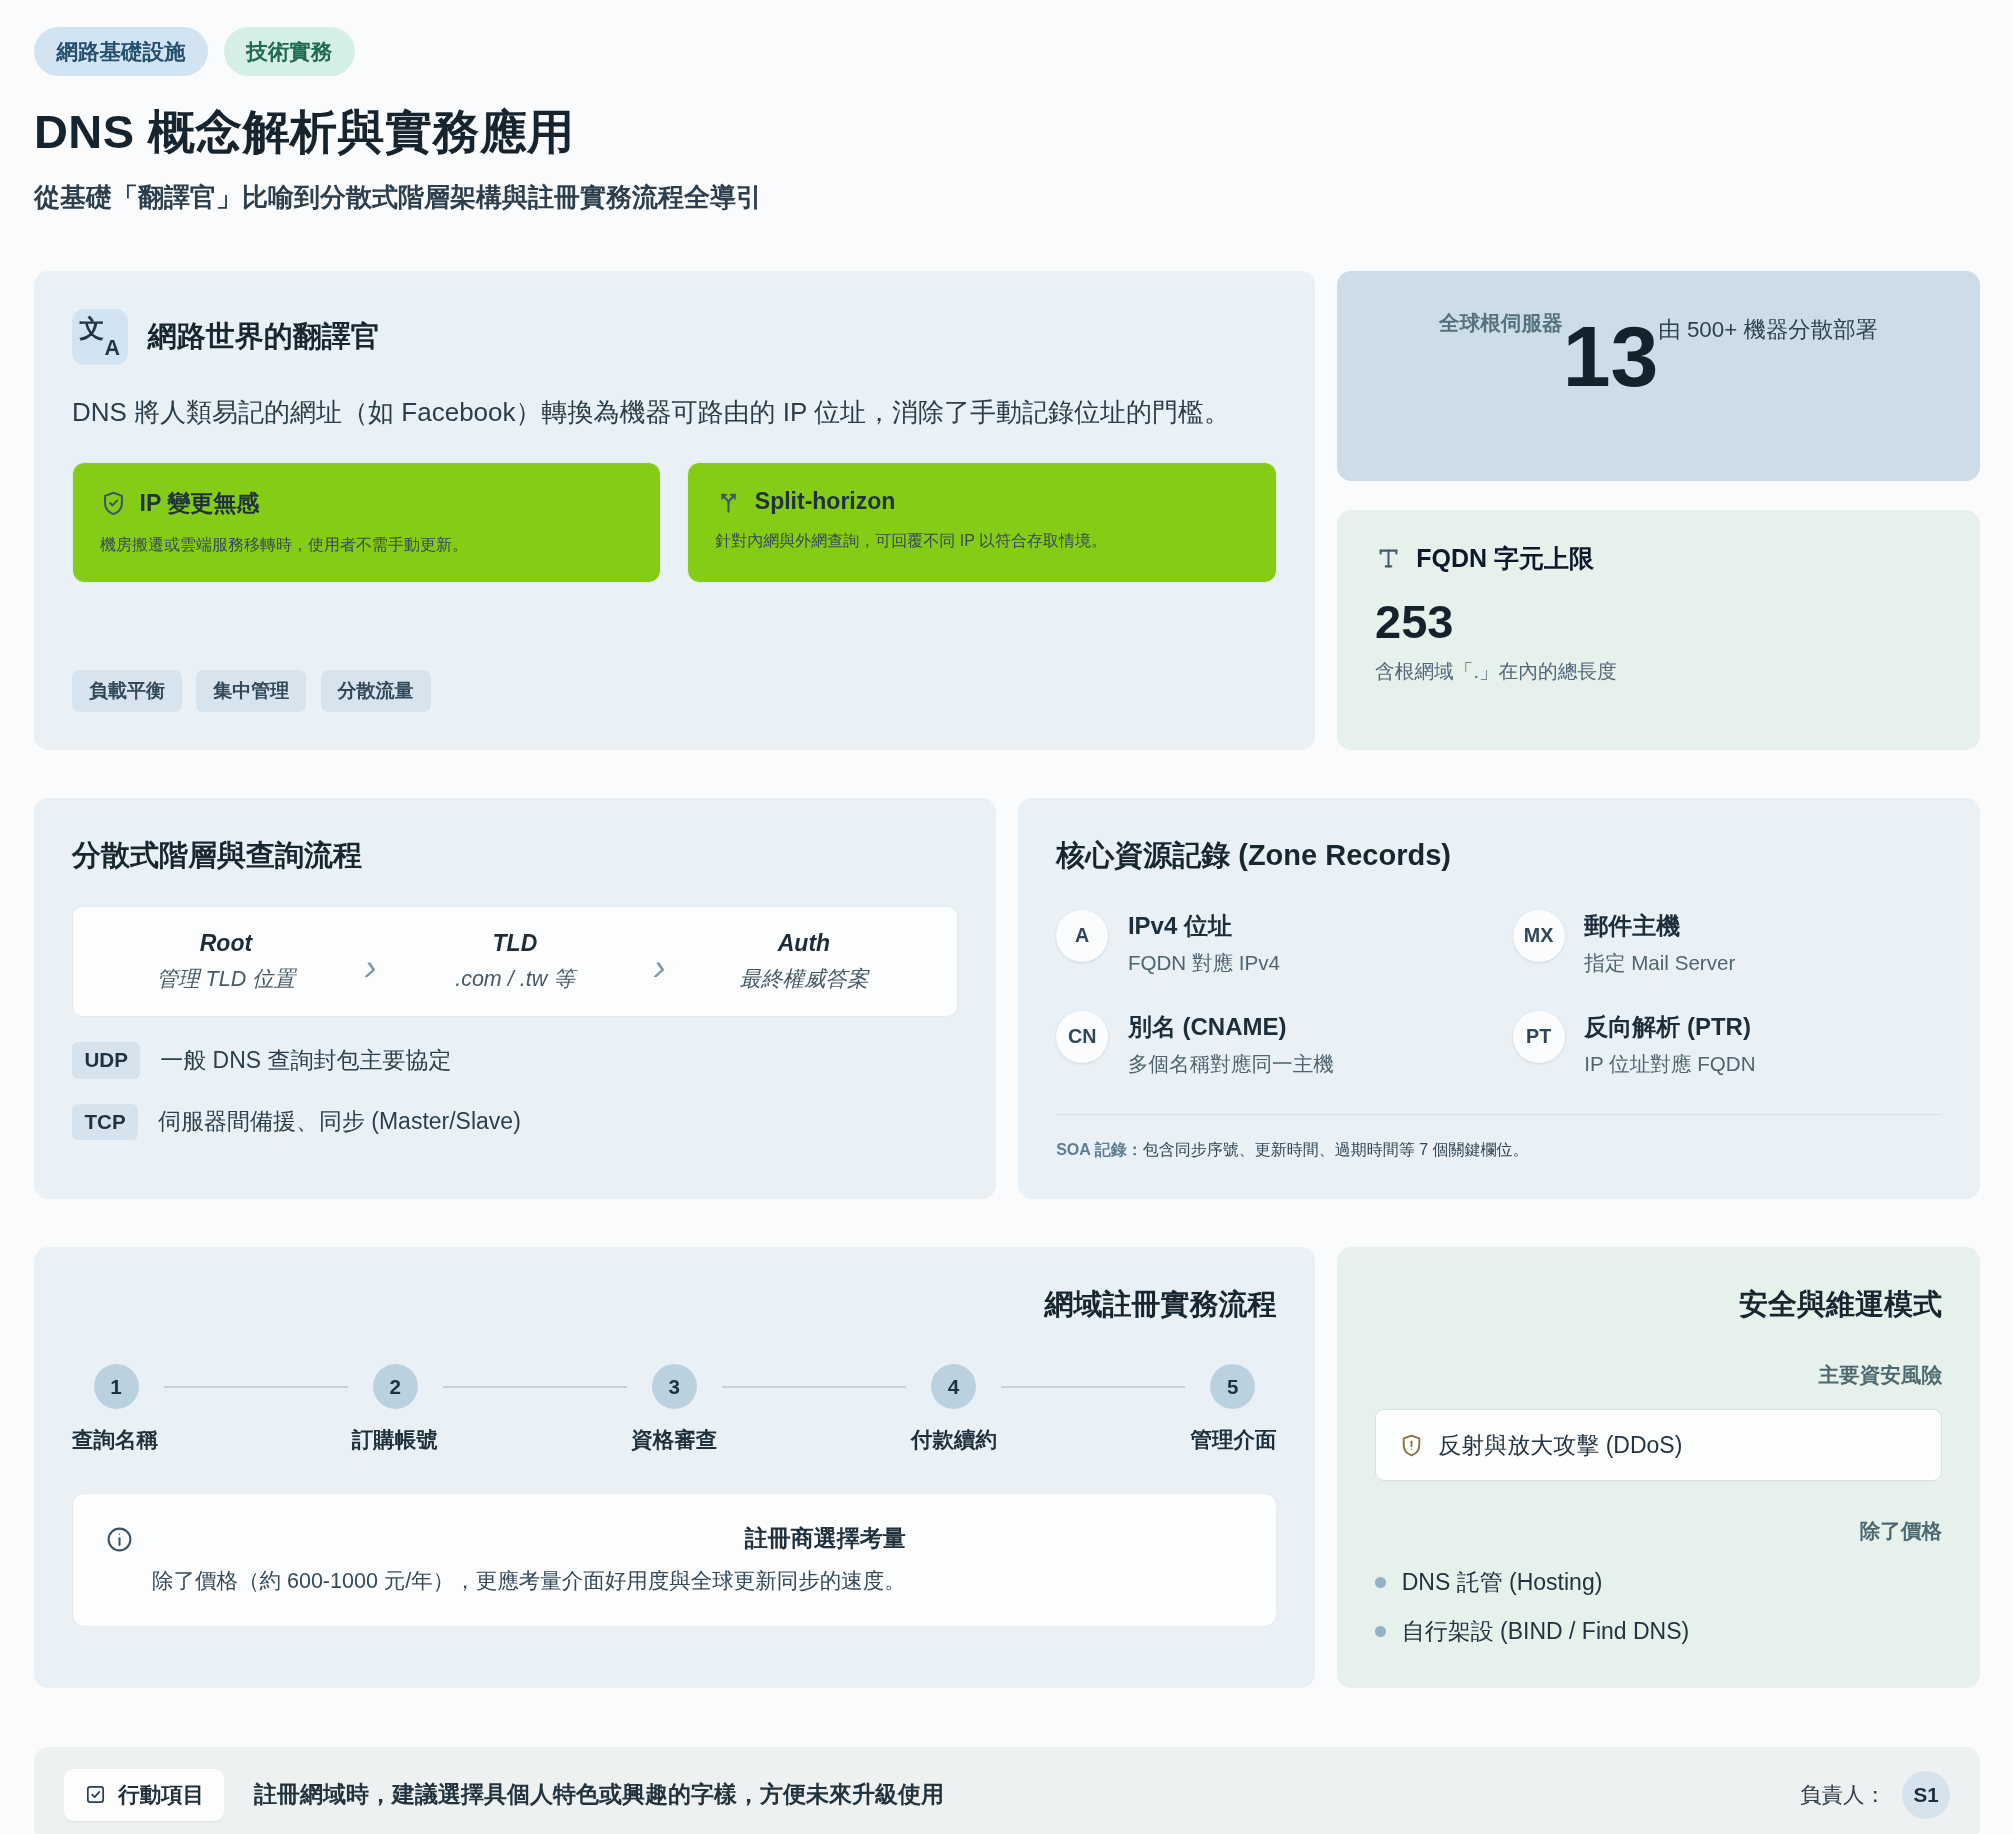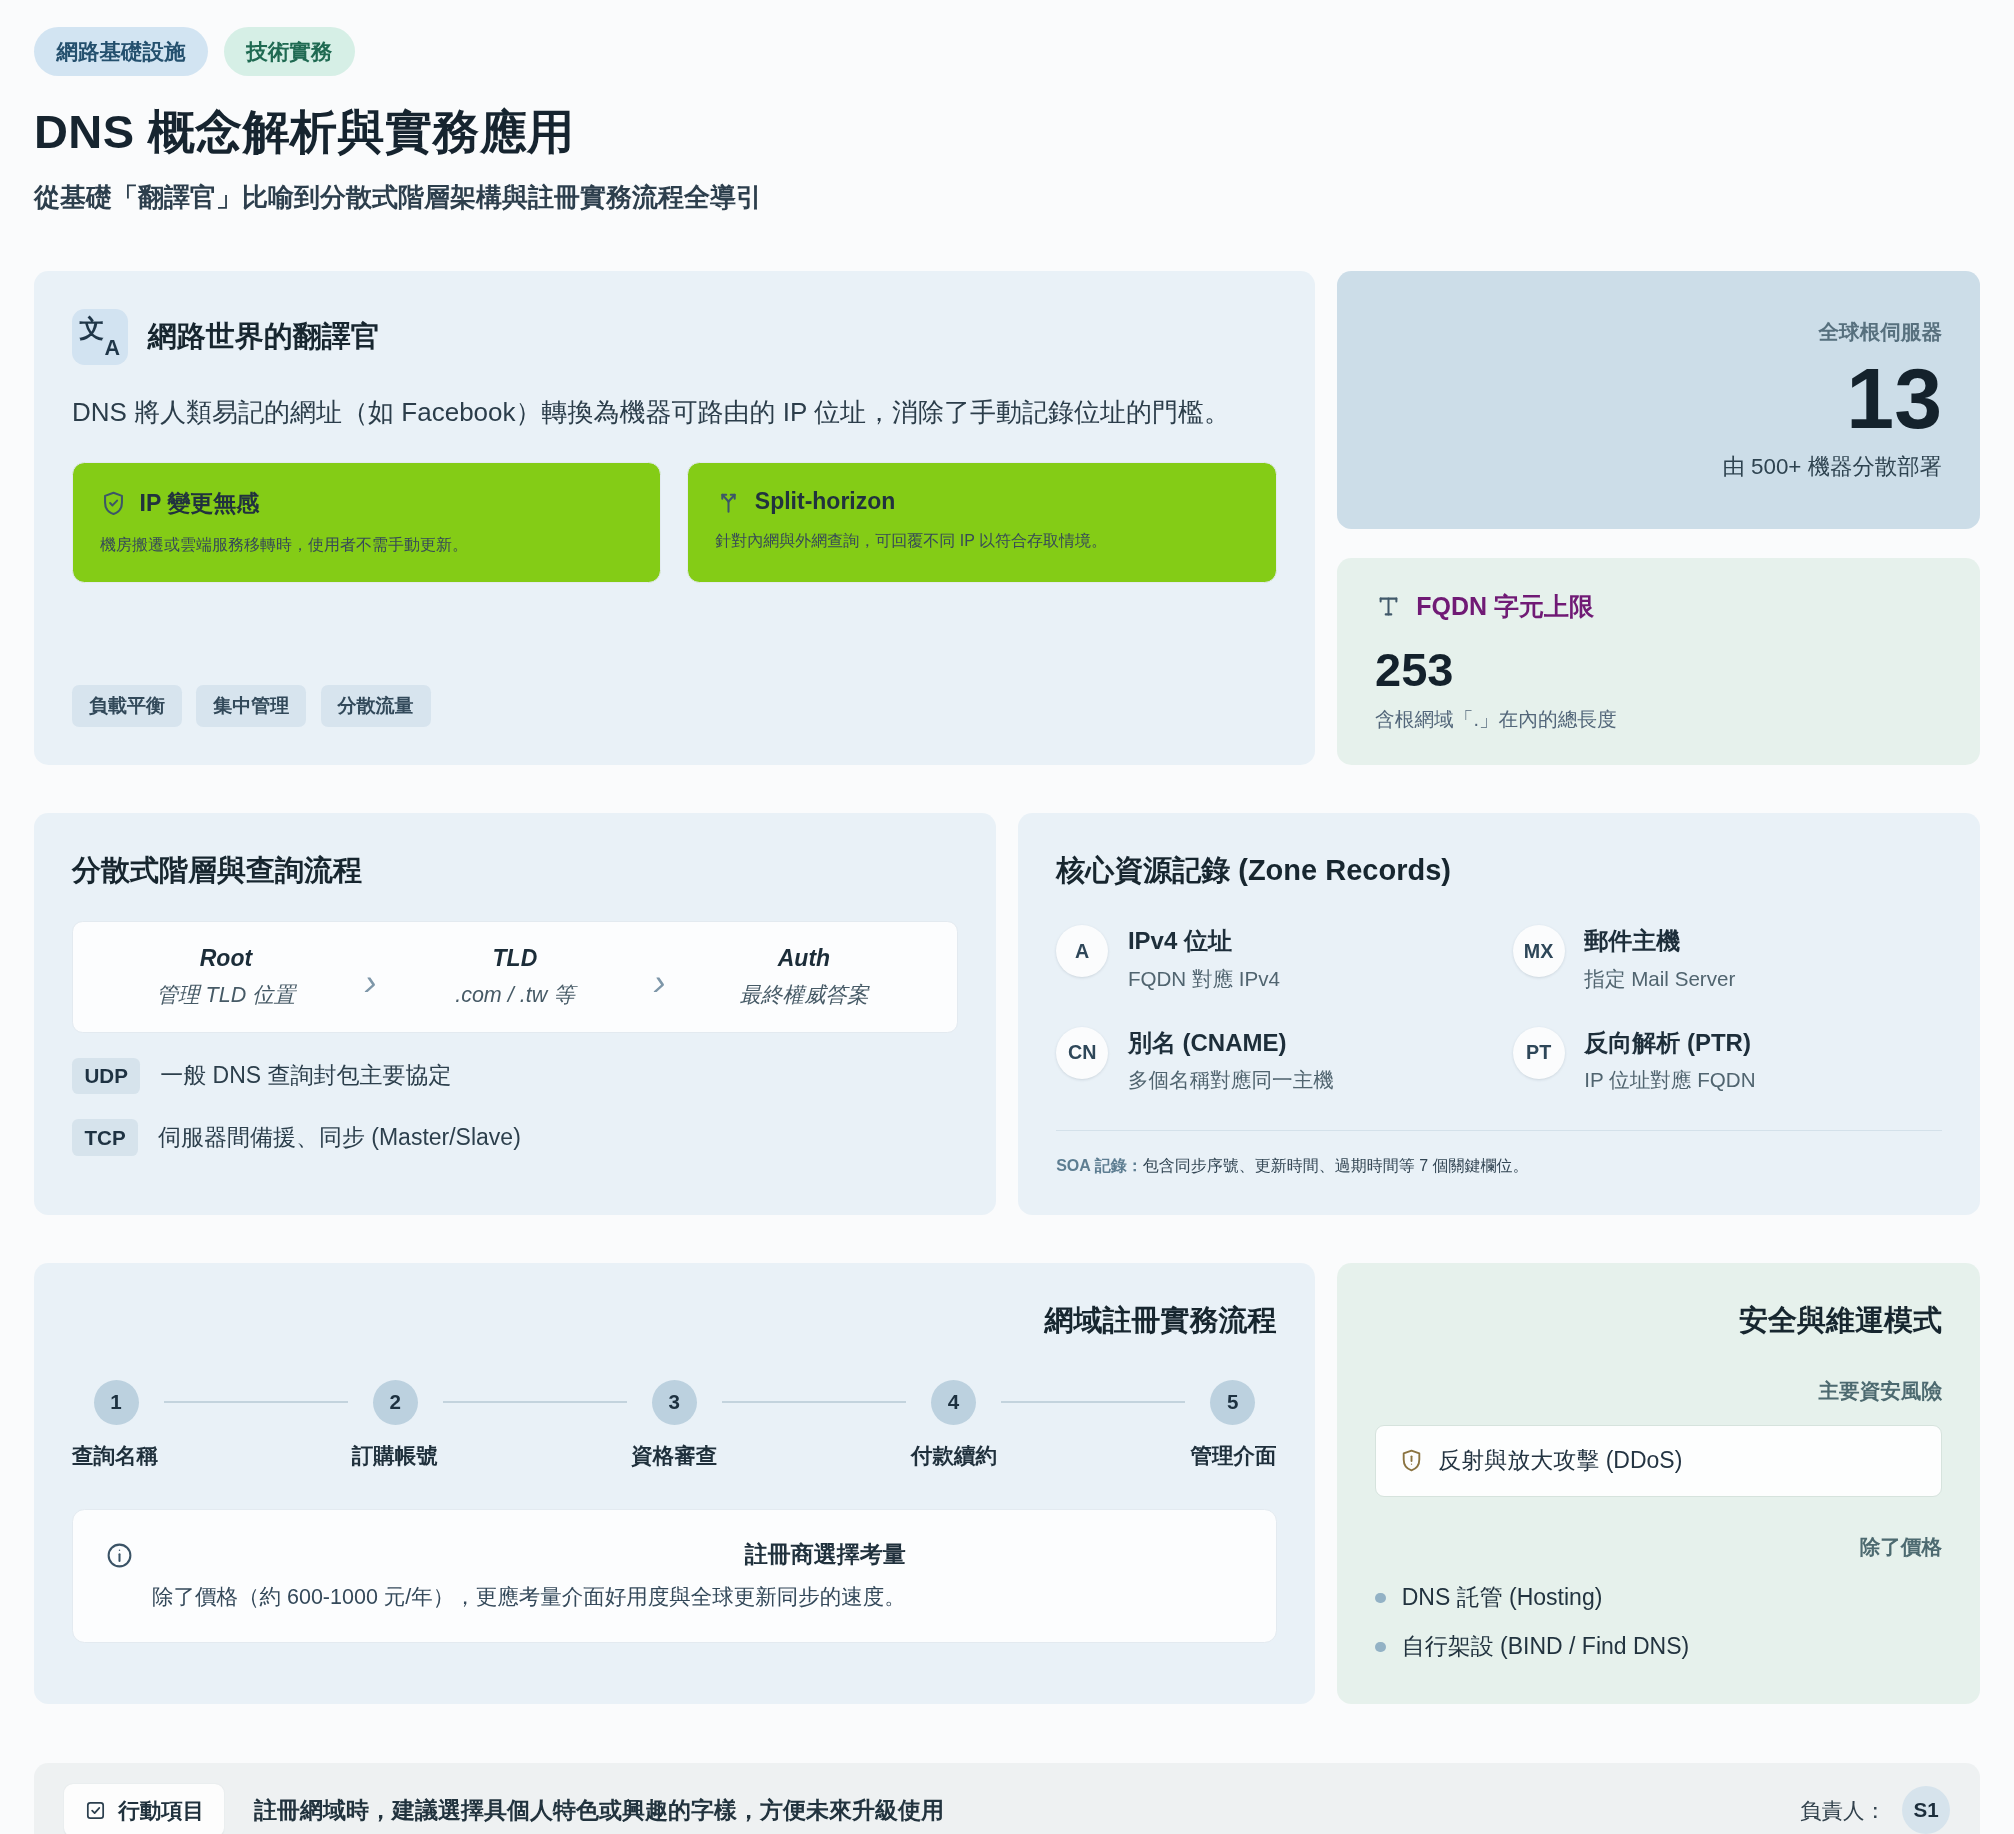--- a/index.html
+++ b/index.html
@@ -55,28 +55,28 @@
   .feature p { font-size: 16px; color: #374a57; line-height: 1.5; }
   .tags { display: flex; gap: 14.3px; margin-top: auto; padding-top: 36px; }
   .tag {
     background: #d7e4ee; color: #32495a; font-size: 19px; font-weight: 600;
     padding: 8px 17px; border-radius: 7.2px;
   }
 
   
   .col-right { display: flex; flex-direction: column; gap: 29px; }
   .stat-card {
-    height: 258px; display: flex; flex-direction: column;
-    align-items: flex-end; justify-content: center; text-align: center;
+    height: 210px; display: flex; flex-direction: row;
+    align-items: flex-start; justify-content: center; text-align: center;
   }
   .stat-label { font-size: 20.6px; font-weight: 600; color: #57707e; margin-bottom: 5.4px; }
   .stat-big { font-size: 86px; font-weight: 800; color: #14222c; line-height: 1.1; }
   .stat-caption { font-size: 22.4px; color: #2e4350; margin-top: 5.4px; }
   .fqdn-card { flex: 1; padding: 32px 38px; }
-  .fqdn-head { display: flex; align-items: center; gap: 14.3px; font-size: 25px; font-weight: 800; color: #701a75; }
+  .fqdn-head { display: flex; align-items: center; gap: 14.3px; font-size: 25px; font-weight: 800; color: #0f172a; }
   .fqdn-head svg { width: 27px; height: 27px; color: #41596a; flex: none; }
   .fqdn-num { font-size: 47px; font-weight: 800; color: #14222c; margin-top: 19.7px; }
   .fqdn-caption { font-size: 19.7px; color: #53woods677; color: #53677a; margin-top: 9px; }
 
   
   .hierarchy { min-height: 388px; }
   .track {
     margin-top: 30px; background: #fcfdfe; border: 0.9px solid #e3eaf0; border-radius: 10.7px;
     padding: 23px 18px; display: flex; align-items: flex-end; font-style: italic;
   }

